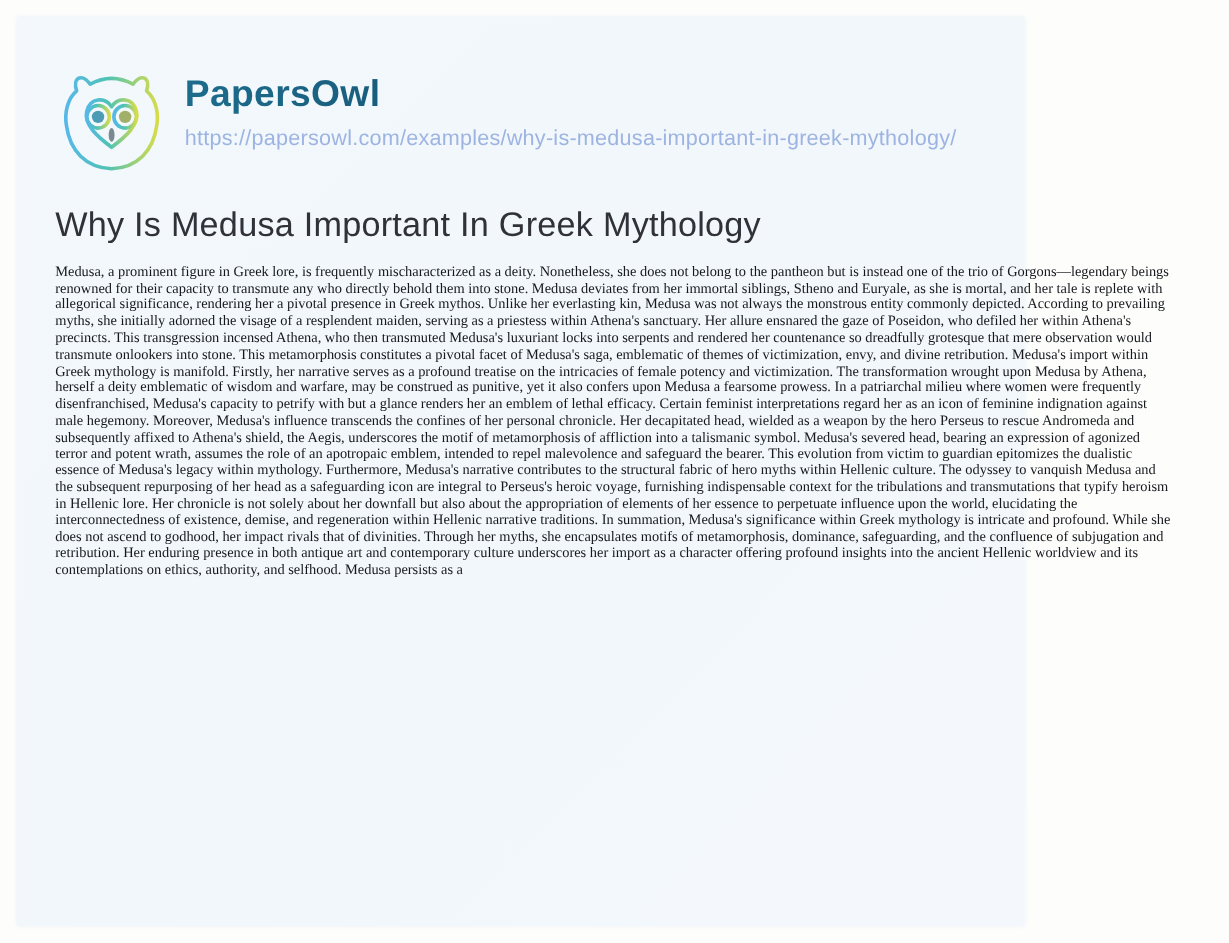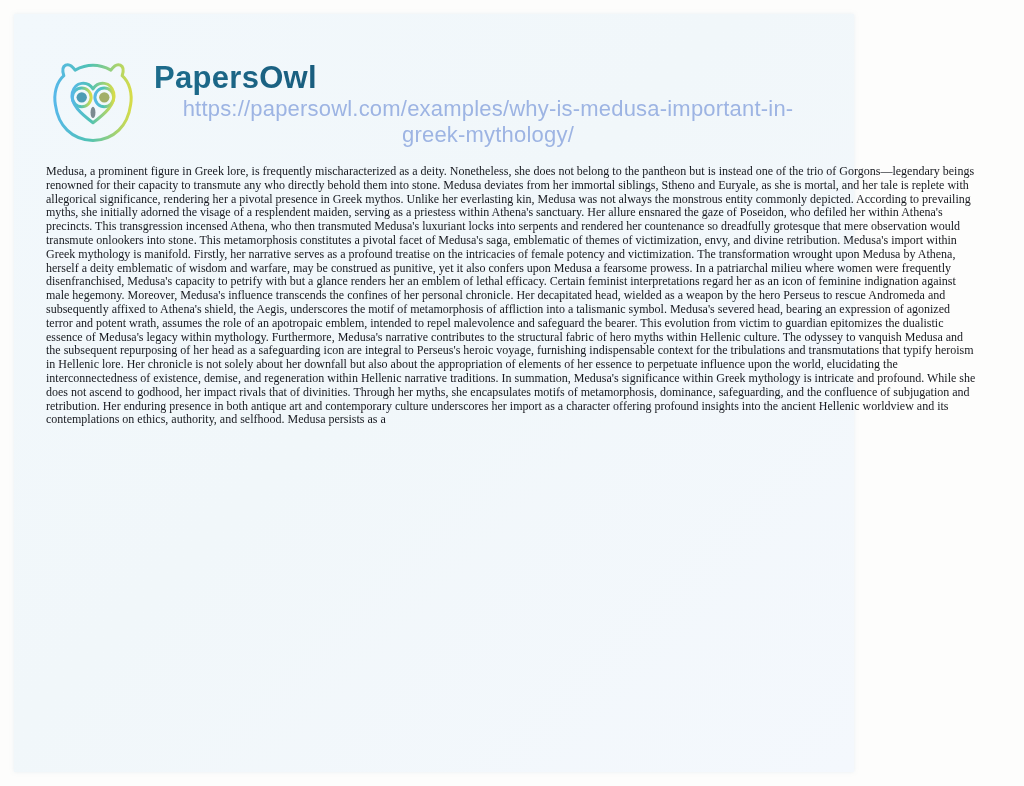--- a/index.html
+++ b/index.html
@@ -49,26 +49,26 @@
     line-height: 1.15;
   }
   @supports (-webkit-background-clip: text) {
     .brand {
       background: linear-gradient(90deg, #1d6c8c 0%, #113a5d 85%);
       -webkit-background-clip: text;
       -webkit-text-fill-color: transparent;
     }
   }
   .url {
-    font-size: 22px;
+    margin-top: 9px;
+    font-size: 18px;
     letter-spacing: 0.2px;
     color: #9db4e3;
     text-decoration: none;
     display: inline-block;
-    text-align: center;
   }
   .title {
     margin: 22px 0 0 0;
     font-size: 28.5px;
     font-weight: 400;
     letter-spacing: 0.2px;
     color: #303139;
     line-height: 1.15;
   }
   .body-text {
@@ -105,17 +105,18 @@
         <circle cx="38" cy="44" r="5.5" fill="#4d9cb5"></circle>
         <circle cx="62" cy="44" r="5.5" fill="#a2af68"></circle>
         <ellipse cx="50" cy="60" rx="2.6" ry="6" fill="#7a8a90"></ellipse>
       </svg>
       <div class="brand-col">
         <div class="brand">PapersOwl</div>
         <a class="url" href="#">https://papersowl.com/examples/why-is-medusa-important-in-greek-mythology/</a>
       </div>
     </div>
 
+    <h1 class="title">Why Is Medusa Important In Greek Mythology</h1>
 
     <div class="body-text">Medusa, a prominent figure in Greek lore, is frequently mischaracterized as a deity. Nonetheless, she does not belong to the pantheon but is instead one of the trio of Gorgons—legendary beings renowned for their capacity to transmute any who directly behold them into stone. Medusa deviates from her immortal siblings, Stheno and Euryale, as she is mortal, and her tale is replete with allegorical significance, rendering her a pivotal presence in Greek mythos. Unlike her everlasting kin, Medusa was not always the monstrous entity commonly depicted. According to prevailing myths, she initially adorned the visage of a resplendent maiden, serving as a priestess within Athena's sanctuary. Her allure ensnared the gaze of Poseidon, who defiled her within Athena's precincts. This transgression incensed Athena, who then transmuted Medusa's luxuriant locks into serpents and rendered her countenance so dreadfully grotesque that mere observation would transmute onlookers into stone. This metamorphosis constitutes a pivotal facet of Medusa's saga, emblematic of themes of victimization, envy, and divine retribution. Medusa's import within Greek mythology is manifold. Firstly, her narrative serves as a profound treatise on the intricacies of female potency and victimization. The transformation wrought upon Medusa by Athena, herself a deity emblematic of wisdom and warfare, may be construed as punitive, yet it also confers upon Medusa a fearsome prowess. In a patriarchal milieu where women were frequently disenfranchised, Medusa's capacity to petrify with but a glance renders her an emblem of lethal efficacy. Certain feminist interpretations regard her as an icon of feminine indignation against male hegemony. Moreover, Medusa's influence transcends the confines of her personal chronicle. Her decapitated head, wielded as a weapon by the hero Perseus to rescue Andromeda and subsequently affixed to Athena's shield, the Aegis, underscores the motif of metamorphosis of affliction into a talismanic symbol. Medusa's severed head, bearing an expression of agonized terror and potent wrath, assumes the role of an apotropaic emblem, intended to repel malevolence and safeguard the bearer. This evolution from victim to guardian epitomizes the dualistic essence of Medusa's legacy within mythology. Furthermore, Medusa's narrative contributes to the structural fabric of hero myths within Hellenic culture. The odyssey to vanquish Medusa and the subsequent repurposing of her head as a safeguarding icon are integral to Perseus's heroic voyage, furnishing indispensable context for the tribulations and transmutations that typify heroism in Hellenic lore. Her chronicle is not solely about her downfall but also about the appropriation of elements of her essence to perpetuate influence upon the world, elucidating the interconnectedness of existence, demise, and regeneration within Hellenic narrative traditions. In summation, Medusa's significance within Greek mythology is intricate and profound. While she does not ascend to godhood, her impact rivals that of divinities. Through her myths, she encapsulates motifs of metamorphosis, dominance, safeguarding, and the confluence of subjugation and retribution. Her enduring presence in both antique art and contemporary culture underscores her import as a character offering profound insights into the ancient Hellenic worldview and its contemplations on ethics, authority, and selfhood. Medusa persists as a</div>
 
   </div>
 </div>
 
 </body></html>

